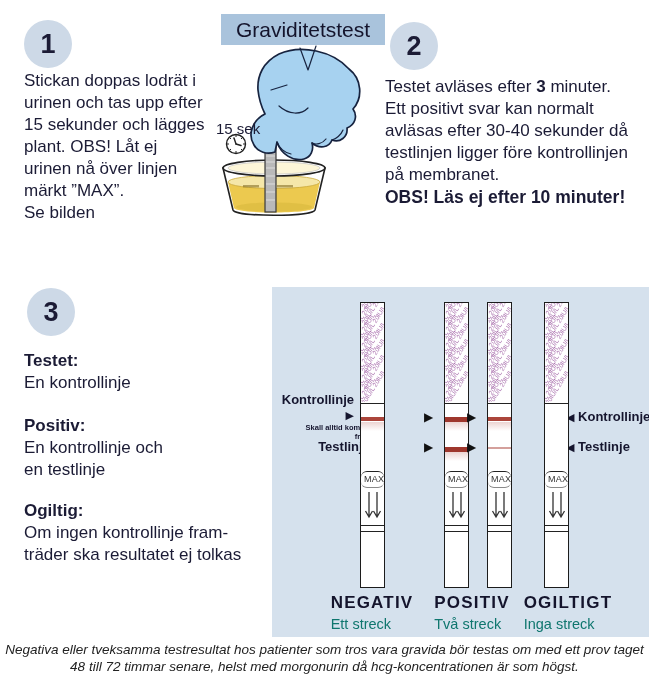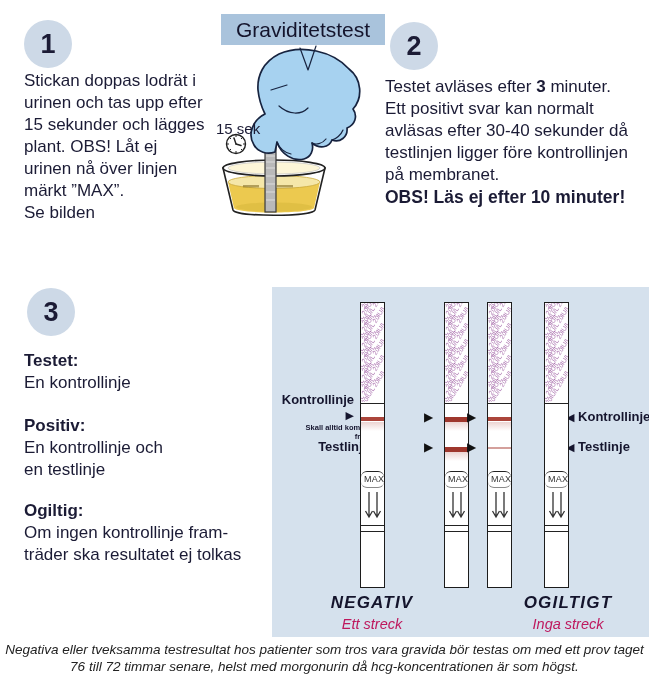--- a/index.html
+++ b/index.html
@@ -66,24 +66,24 @@
   .ptr-c-2{left:195px;top:124px;} .ptr-t-2{left:195px;top:154px;}
 
   .lbl-left{position:absolute;left:0;width:82px;text-align:right;font-size:13px;font-weight:600;color:#15152e;}
   #lbl-control{top:105px;} #lbl-test{top:152px;padding-left:28px;}
   .lbl-note{position:absolute;left:0;width:80px;text-align:right;top:136px;
             font-size:7.5px;font-weight:600;color:#15152e;margin-left:19px;}
   .lbl-right{position:absolute;left:294px;font-size:13px;font-weight:600;color:#15152e;white-space:nowrap;}
   #rlbl-control{top:122px;} #rlbl-test{top:152px;}
   .tri{font-size:11px;}
 
-  .caption{position:absolute;top:306px;transform:translateX(-50%);text-align:center;white-space:nowrap;font-style:italic;}
+  .caption{position:absolute;top:306px;transform:translateX(-50%);white-space:nowrap;}
   .cap-0{left:100px;} .cap-1{left:200px;} .cap-2{left:296px;}
   .cap-title{font-size:17px;font-weight:bold;letter-spacing:1.2px;color:#14142c;}
-  .cap-sub{font-size:14.5px;margin-top:3px;color:#be185d;}
+  .cap-sub{font-size:14.5px;margin-top:3px;color:#0f766e;}
 
   .footnote{position:absolute;left:0;top:641px;width:649px;text-align:center;
             font-style:italic;font-size:13.5px;line-height:17px;color:#222;white-space:pre-line;}
 </style>
 </head>
 <body>
 
 <div class="page">
 
   <div class="circle" id="c1">1</div>
@@ -338,21 +338,25 @@
               <path d="M15 4 V 28 M11.5 23 L15 29 L18.5 23"></path>
             </g>
           </svg></div>
         <div class="gapstrip"></div>
         <div class="handle"></div>
       </div>
       <div class="caption cap-0">
         <div class="cap-title">NEGATIV</div>
         <div class="cap-sub">Ett streck</div>
       </div>
+      <div class="caption cap-1">
+        <div class="cap-title">POSITIV</div>
+        <div class="cap-sub">Två streck</div>
+      </div>
       <div class="caption cap-2">
         <div class="cap-title">OGILTIGT</div>
         <div class="cap-sub">Inga streck</div>
       </div>
     </div>
 
   <div class="footnote">Negativa eller tveksamma testresultat hos patienter som tros vara gravida bör testas om med ett prov taget
-76 till 72 timmar senare, helst med morgonurin då hcg-koncentrationen är som högst.</div>
+48 till 72 timmar senare, helst med morgonurin då hcg-koncentrationen är som högst.</div>
 </div>
 
 </body></html>

